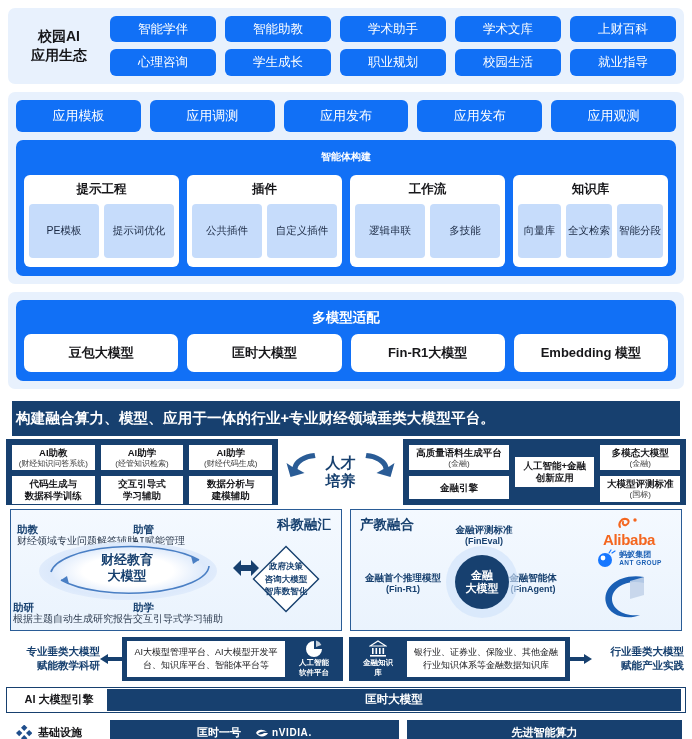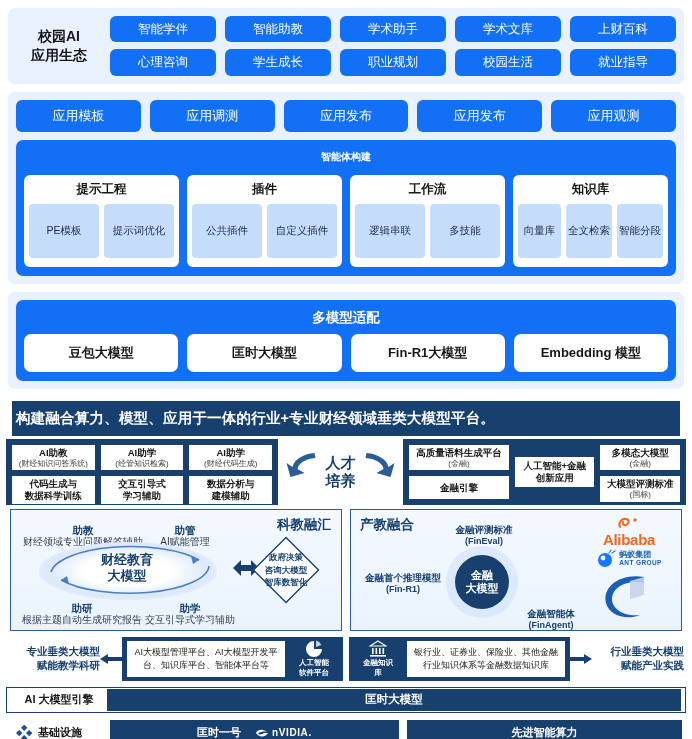--- a/index.html
+++ b/index.html
@@ -198,21 +198,21 @@
   }
   .bp-title {
     position: absolute;
     font-size: 13.5px;
     font-weight: bold;
     color: #17406f;
   }
   .bp-title.right-top { right: 10px; top: 6px; }
   .bp-title.left-top  { left: 9px;  top: 6px; }
 
-  .kx-label { position: absolute; text-align: center; }
+  .kx-label { position: absolute; text-align: left; font-family: Liberation Mono, monospace; }
   .kx-label .h { font-size: 10.5px; font-weight: bold; color: #17406f; line-height: 1.2; }
   .kx-label .d { font-size: 10px; color: #2e3c50; line-height: 1.2; }
 
   .center-model {
     position: absolute;
     left: 56px; top: 42px;
     width: 120px; text-align: center;
     font-size: 13px; font-weight: bold; color: #17406f;
     line-height: 1.25;
     z-index: 3;
@@ -220,21 +220,21 @@
   .ellipse-ring {
     position: absolute; left: 28px; top: 32px;
     width: 178px; height: 58px;
     border-radius: 50%;
     background: radial-gradient(ellipse at center, #ffffff 36%, #dce9fb 62%, #eef5fe 100%);
     z-index: 1;
   }
   .ring-svg { position: absolute; left: 20px; top: 22px; z-index: 2; }
 
   .diamond {
-    position: absolute; right: 16px; top: 21px;
+    position: absolute; right: 16px; top: 30px;
     width: 78px; height: 78px;
   }
   .diamond .dtext {
     position: absolute; inset: 0;
     display: flex; flex-direction: column;
     align-items: center; justify-content: center;
     font-size: 8.5px; font-weight: bold; color: #17406f;
     line-height: 1.45; text-align: center;
   }
 
@@ -563,21 +563,21 @@
       <div class="bp-title left-top">产教融合</div>
 
       <div class="fin-label" style="left:86px; top:14px; width:94px;">
         <div class="h">金融评测标准</div>
         <div class="s">(FinEval)</div>
       </div>
       <div class="fin-label" style="left:2px; top:62px; width:100px;">
         <div class="h">金融首个推理模型</div>
         <div class="s">(Fin-R1)</div>
       </div>
-      <div class="fin-label" style="left:158px; top:62px; width:84px;margin-top:36px;">
+      <div class="fin-label" style="left:140px; top:62px; width:84px;">
         <div class="h">金融智能体</div>
         <div class="s">(FinAgent)</div>
       </div>
 
       <div class="fin-circle">
         <div>金融</div>
         <div>大模型</div>
       </div>
 
       <div class="logo-col">

